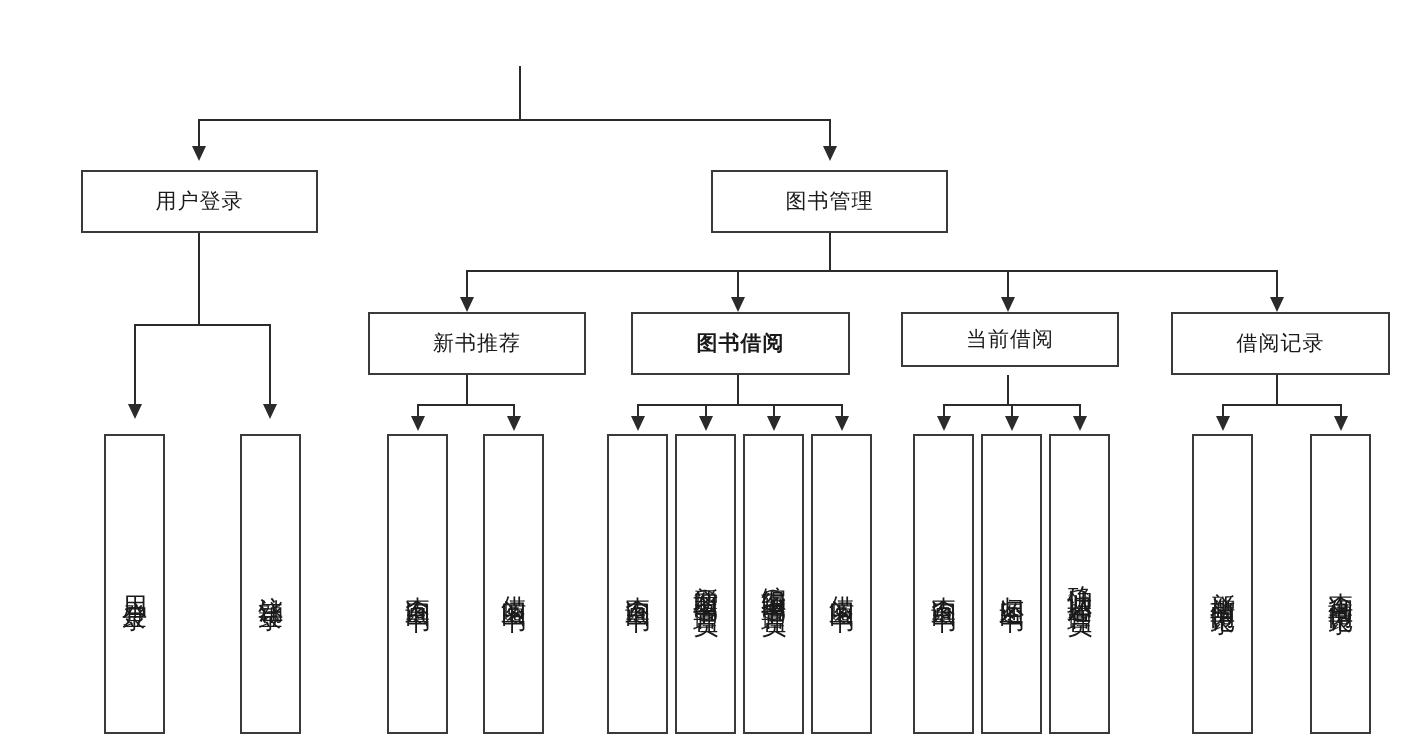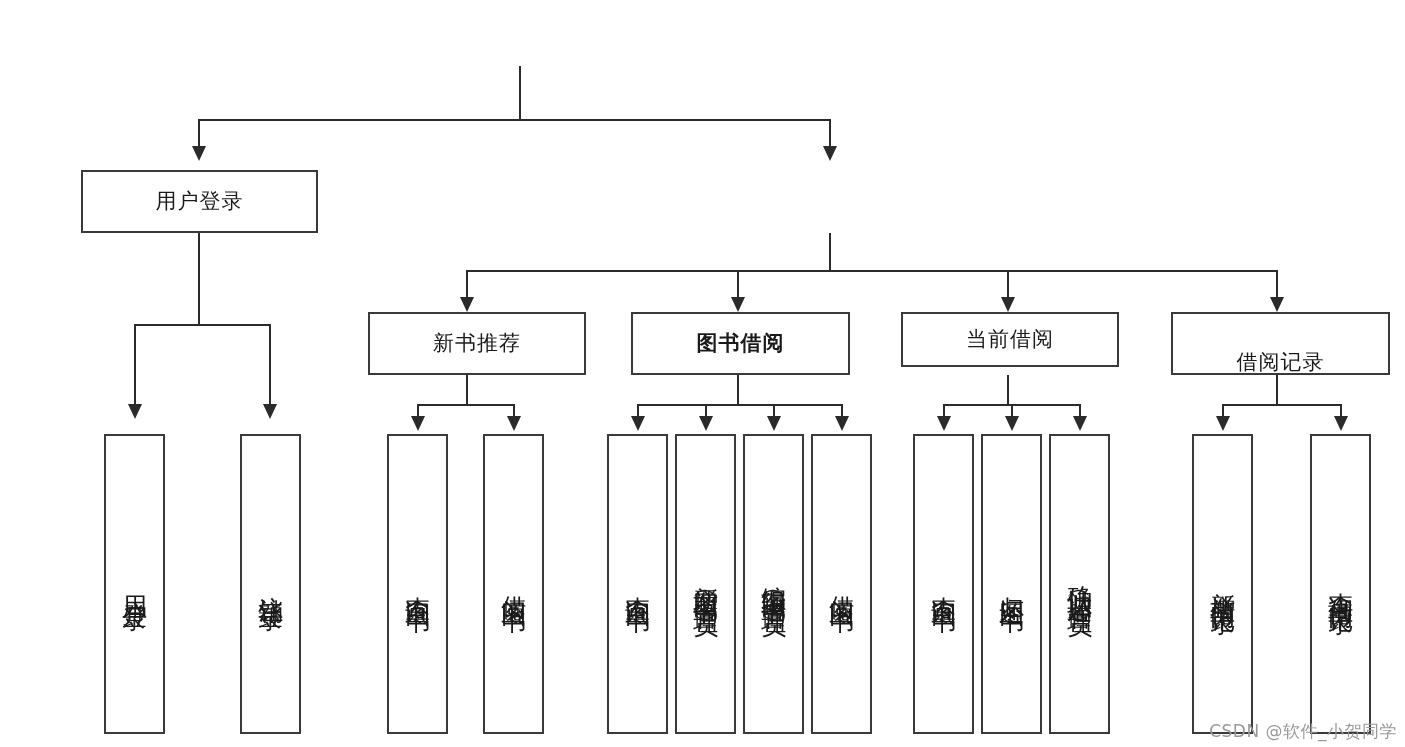--- a/index.html
+++ b/index.html
@@ -92,20 +92,23 @@
 
   <div class="ln v" style="left:519px; top:66px; height:54px;"></div>
   <div class="ln h" style="left:198px; top:119px; width:633px;"></div>
   <div class="ln v" style="left:198px; top:119px; height:27px;"></div>
   <div class="ln v" style="left:829px; top:119px; height:27px;"></div>
   <div class="arrow" style="left:192px; top:146px;"></div>
   <div class="arrow" style="left:823px; top:146px;"></div>
 
   <div class="node horiz" style="left:81px; top:170px; width:237px; height:63px;">
     <span class="label">用户登录</span>
+  </div>
+  <div class="node horiz" style="left:711px; top:170px; width:237px; height:63px;">
+    <span class="label">图书管理</span>
   </div>
 
   <div class="ln v" style="left:198px; top:233px; height:92px;"></div>
   <div class="ln h" style="left:134px; top:324px; width:136px;"></div>
   <div class="ln v" style="left:134px; top:324px; height:80px;"></div>
   <div class="ln v" style="left:269px; top:324px; height:80px;"></div>
   <div class="arrow" style="left:128px; top:404px;"></div>
   <div class="arrow" style="left:263px; top:404px;"></div>
 
   <div class="ln v" style="left:829px; top:233px; height:38px;"></div>
@@ -121,21 +124,21 @@
 
   <div class="node horiz" style="left:368px; top:312px; width:218px; height:63px;">
     <span class="label">新书推荐</span>
   </div>
   <div class="node horiz" style="left:631px; top:312px; width:219px; height:63px;font-weight:bold;">
     <span class="label">图书借阅</span>
   </div>
   <div class="node horiz" style="left:901px; top:312px; width:218px; height:55px;">
     <span class="label">当前借阅</span>
   </div>
-  <div class="node horiz" style="left:1171px; top:312px; width:219px; height:63px;align-items:flex-end;">
+  <div class="node horiz" style="left:1171px; top:312px; width:219px; height:63px;">
     <span class="label">借阅记录</span>
   </div>
 
   <div class="ln v" style="left:466px; top:375px; height:30px;"></div>
   <div class="ln h" style="left:417px; top:404px; width:97px;"></div>
   <div class="ln v" style="left:417px; top:404px; height:12px;"></div>
   <div class="ln v" style="left:513px; top:404px; height:12px;"></div>
   <div class="arrow" style="left:411px; top:416px;"></div>
   <div class="arrow" style="left:507px; top:416px;"></div>
 
@@ -203,15 +206,14 @@
     <span class="label">确认归还（管理员）</span>
   </div>
 
   <div class="node vert" style="left:1192px; top:434px; width:61px; height:300px;">
     <span class="label">新增借阅记录</span>
   </div>
   <div class="node vert" style="left:1310px; top:434px; width:61px; height:300px;">
     <span class="label">查询借阅记录</span>
   </div>
 
-  <div id="watermark">CSDN @软件_小贺同学</div>
 
 </div>
 
 </body></html>

